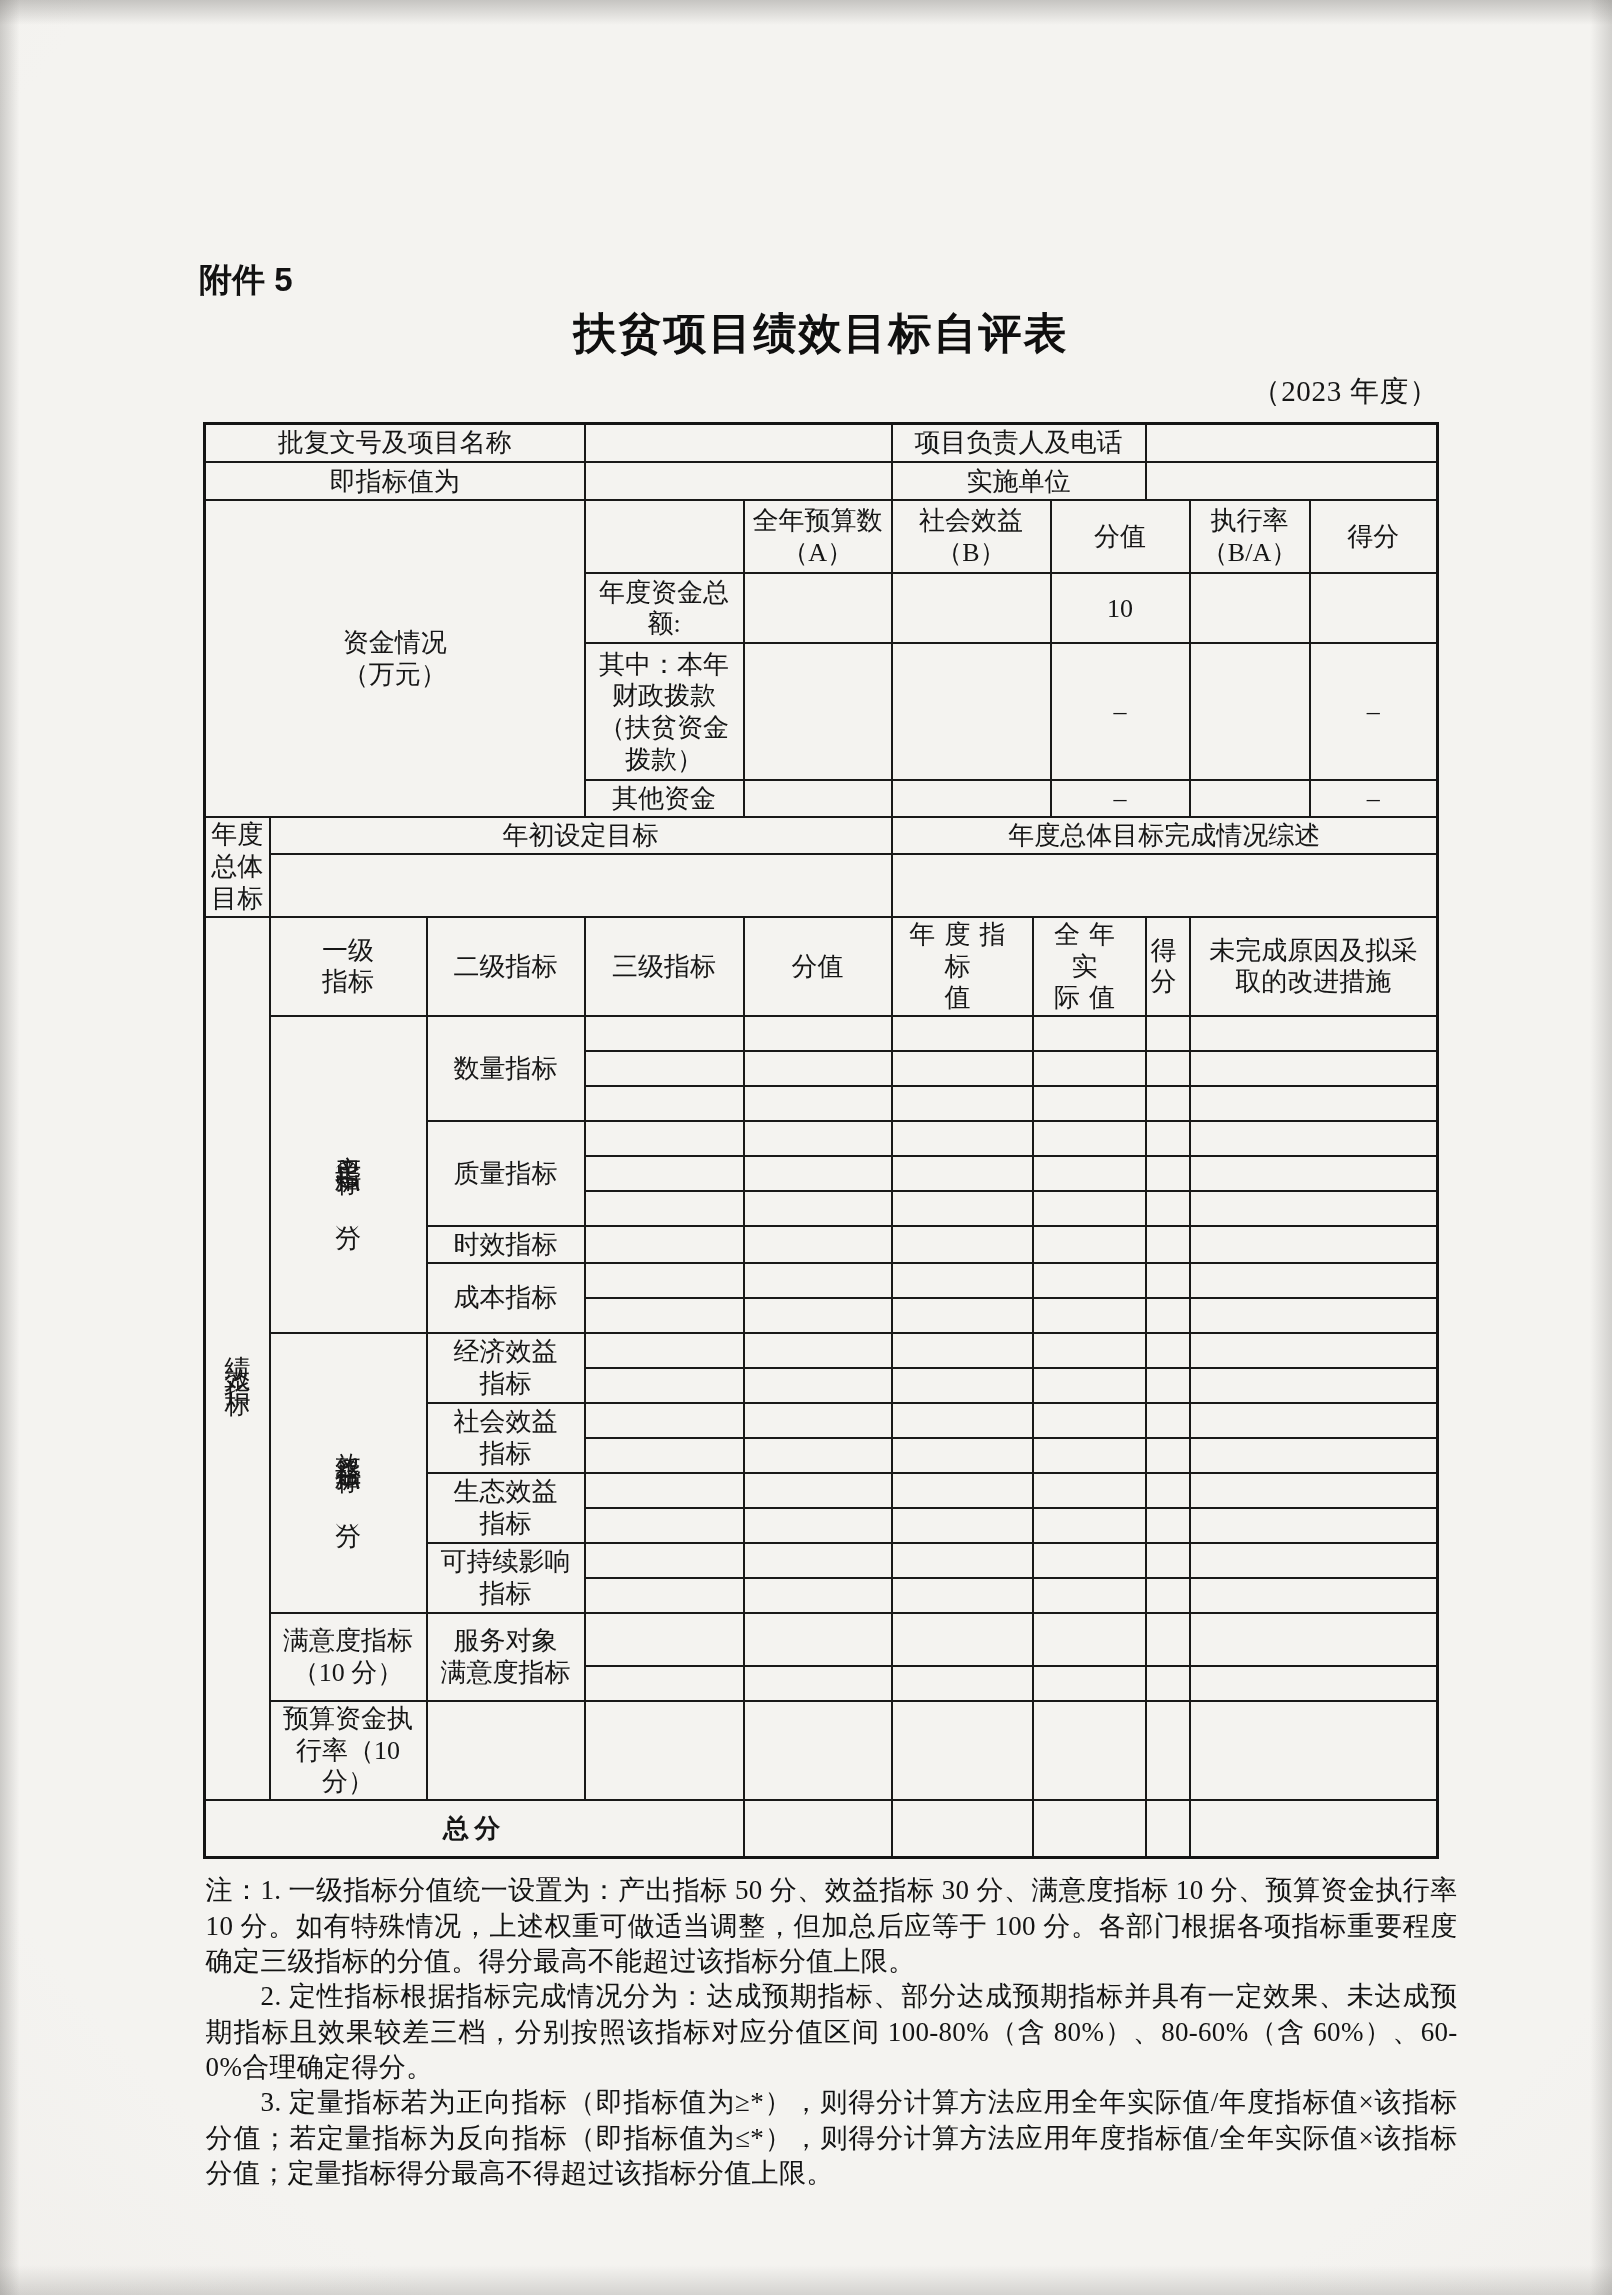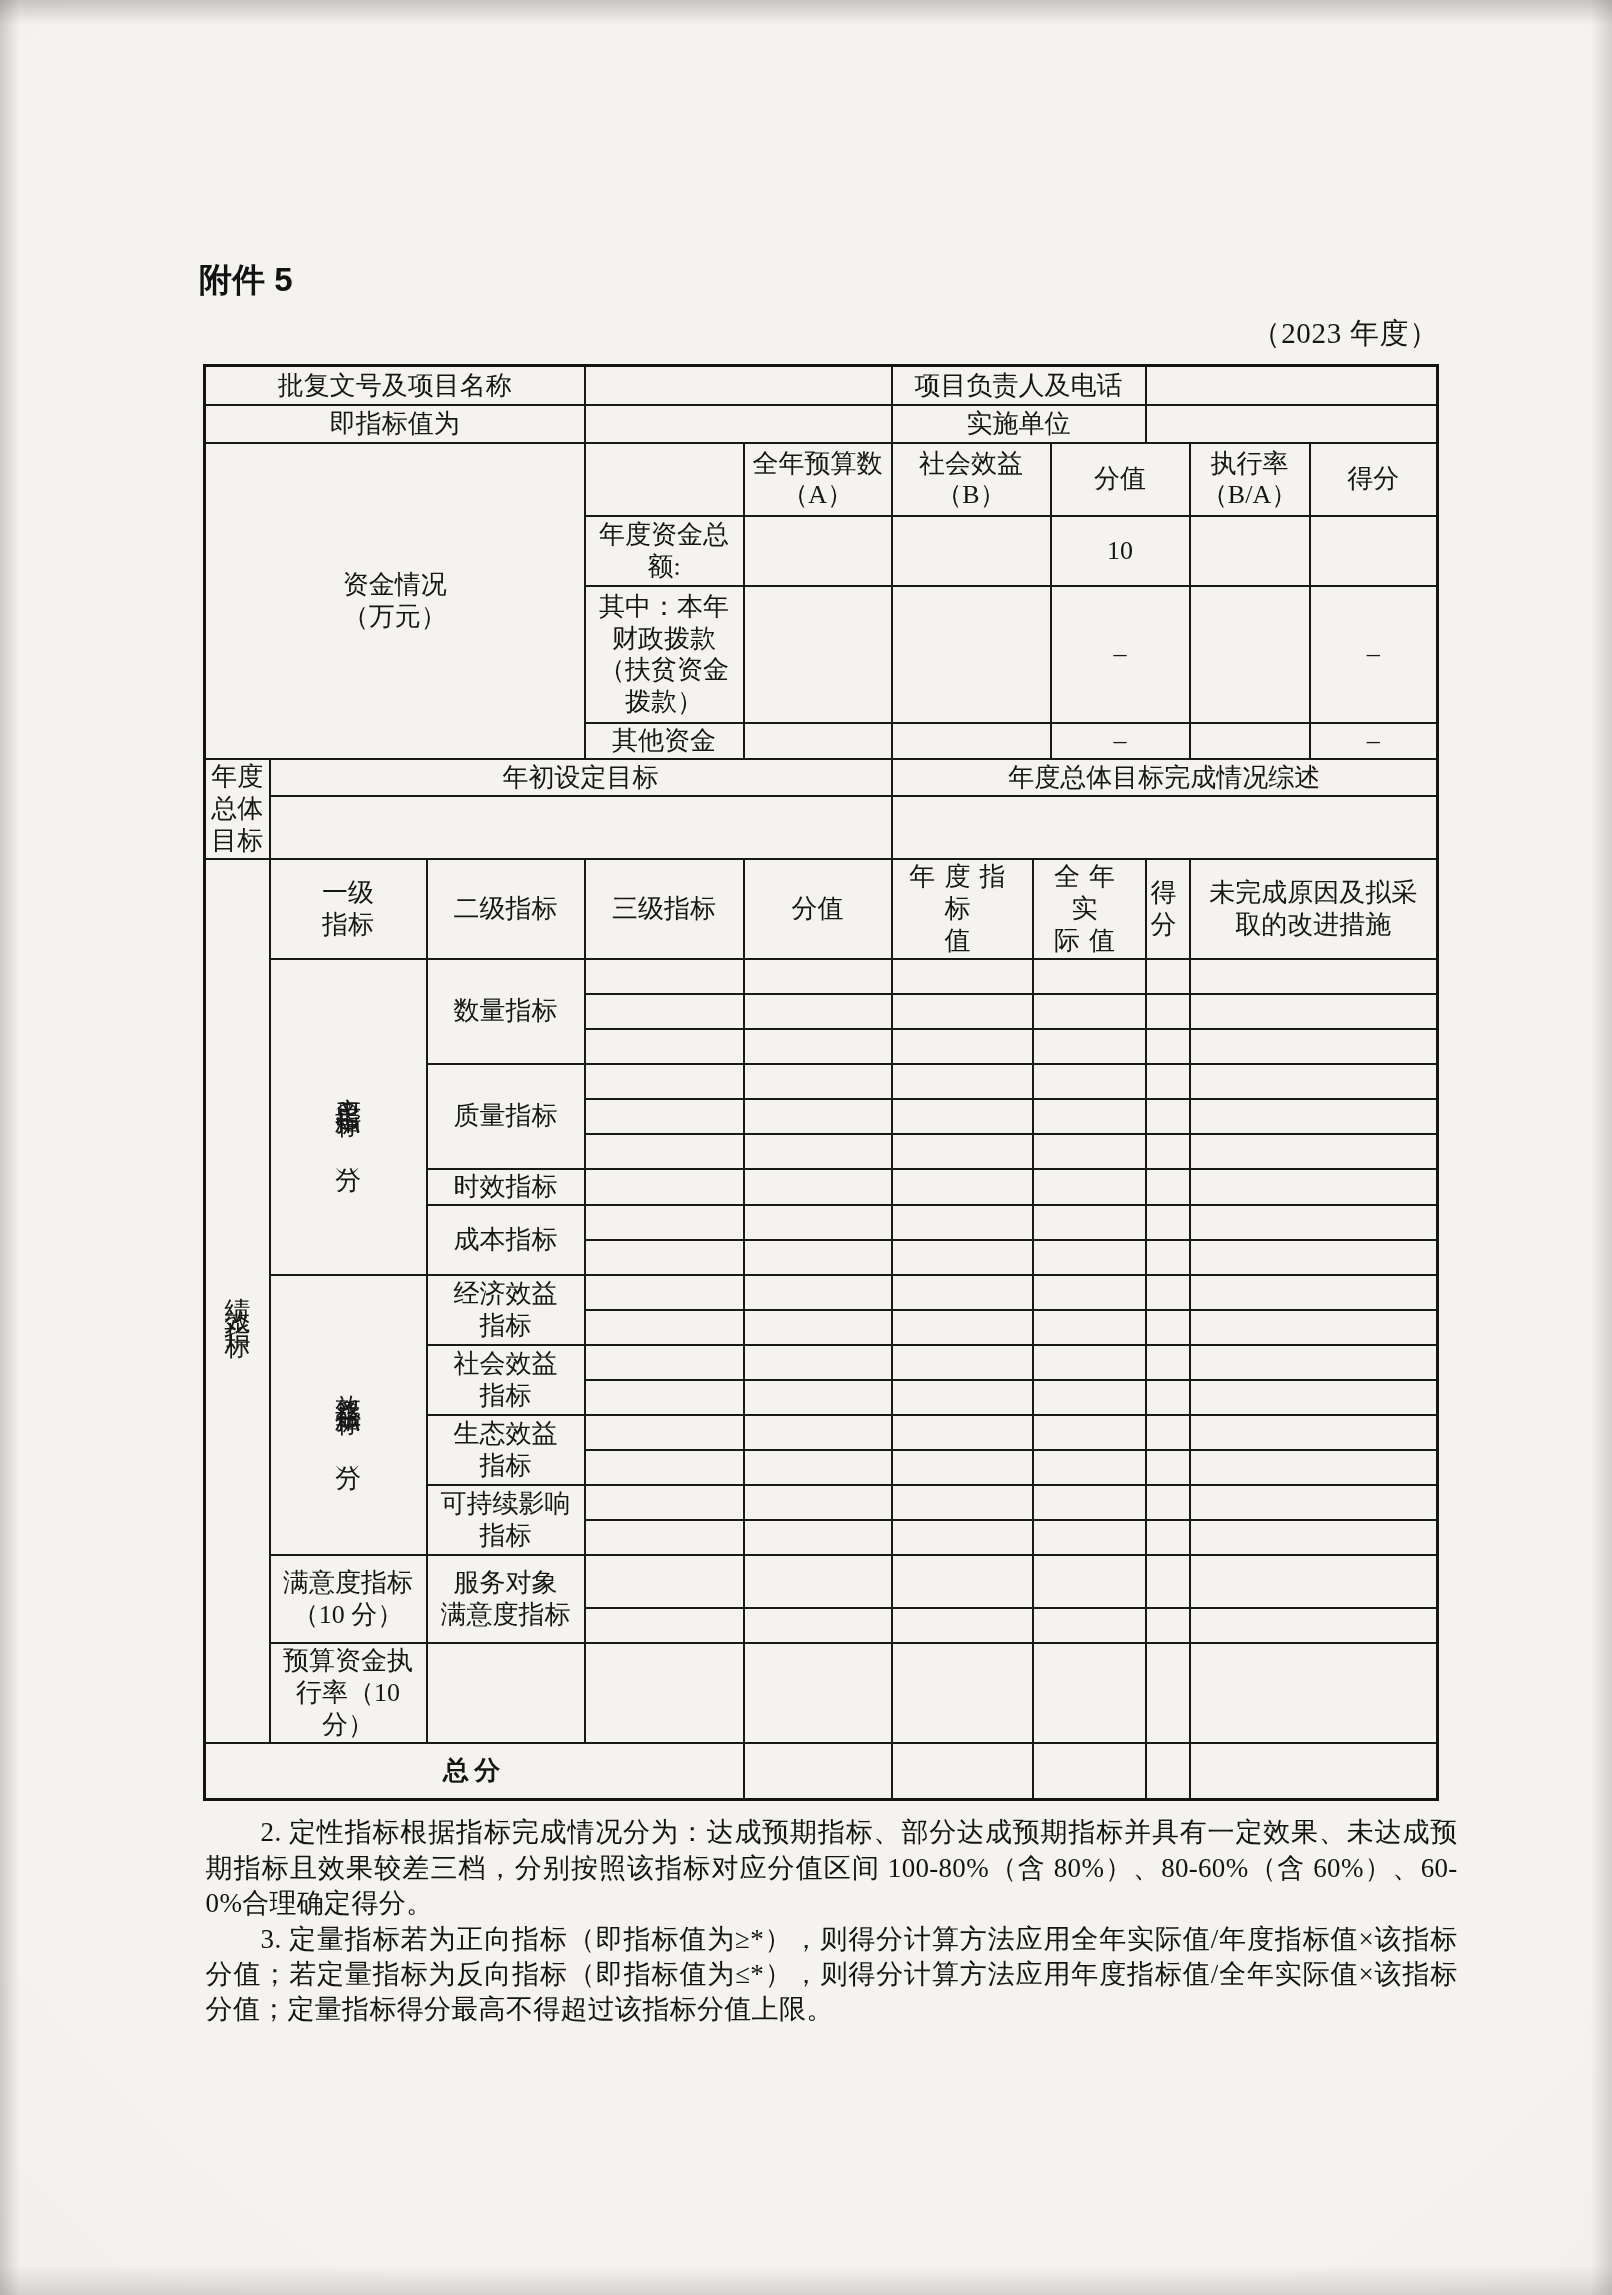--- a/index.html
+++ b/index.html
@@ -62,20 +62,21 @@
   .notes p{margin:0;}
   .notes p.ind{text-indent:55px;}
 </style>
 </head>
 <body>
 
 <div class="page">
   <div class="content">
 
     <div class="attach">附件 5</div>
+    <div class="title">扶贫项目绩效目标自评表</div>
     <div class="subtitle">（2023 年度）</div>
 
     <table class="form">
       <colgroup>
         <col style="width:65px">
           <col style="width:157px">
           <col style="width:158px">
         <col style="width:159px">
           <col style="width:148px">
           <col style="width:141px">
@@ -371,19 +372,20 @@
         <td class="v"></td>
         <td class="v"></td>
         <td colspan="2" class="v"></td>
         <td class="v"></td>
         <td colspan="2" class="v"></td>
       </tr>
     </tbody>
       </table>
 
     <div class="notes">
+      <p>注：1. 一级指标分值统一设置为：产出指标 50 分、效益指标 30 分、满意度指标 10 分、预算资金执行率 10 分。如有特殊情况，上述权重可做适当调整，但加总后应等于 100 分。各部门根据各项指标重要程度确定三级指标的分值。得分最高不能超过该指标分值上限。</p>
       <p class="ind">2. 定性指标根据指标完成情况分为：达成预期指标、部分达成预期指标并具有一定效果、未达成预期指标且效果较差三档，分别按照该指标对应分值区间 100-80%（含 80%）、80-60%（含 60%）、60-0%合理确定得分。</p>
       <p class="ind">3. 定量指标若为正向指标（即指标值为≥*），则得分计算方法应用全年实际值/年度指标值×该指标分值；若定量指标为反向指标（即指标值为≤*），则得分计算方法应用年度指标值/全年实际值×该指标分值；定量指标得分最高不得超过该指标分值上限。</p>
     </div>
 
   </div>
 </div>
 
 
 </body></html>

